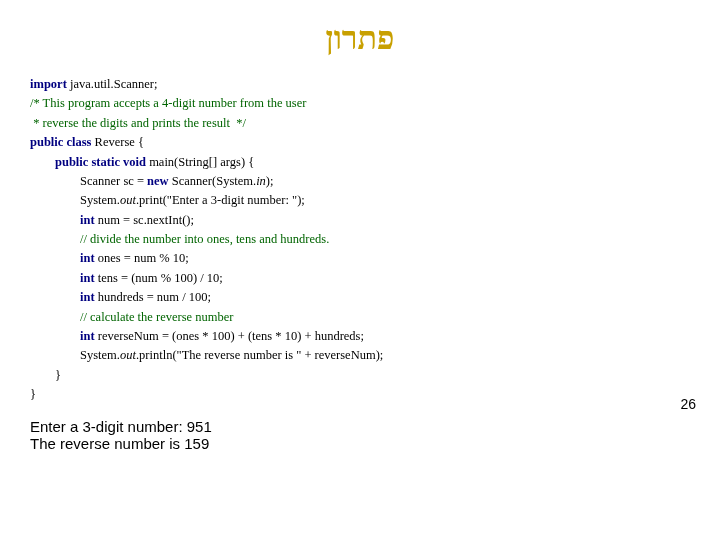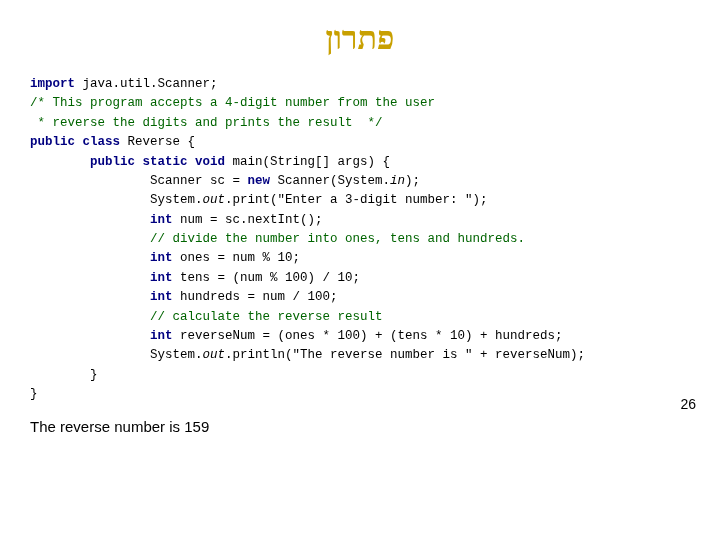--- a/index.html
+++ b/index.html
@@ -24,21 +24,21 @@
       text-align: center;
       font-size: 32px;
       font-weight: bold;
       color: #c8a000;
       margin-bottom: 18px;
       font-family: "Times New Roman", serif;
       direction: rtl;
     }
 
     .code-block {
-      font-family: Liberation Mono, monospace;
+      font-family: Liberation Serif, serif;
       font-size: 12.5px;
       line-height: 1.55;
       color: #000000;
       white-space: pre;
       background: #ffffff;
     }
 
     .kw { color: #000080; font-weight: bold; }
     .comment { color: #006400; }
 
@@ -69,25 +69,26 @@
 <span class="comment"> * reverse the digits and prints the result  */</span>
 <span class="kw">public class</span> Reverse {
         <span class="kw">public static void</span> main(String[] args) {
                 Scanner sc = <span class="kw">new</span> Scanner(System.<span style="font-style:italic">in</span>);
                 System.<span style="font-style:italic">out</span>.print("Enter a 3-digit number: ");
                 <span class="kw">int</span> num = sc.nextInt();
                 <span class="comment">// divide the number into ones, tens and hundreds.</span>
                 <span class="kw">int</span> ones = num % 10;
                 <span class="kw">int</span> tens = (num % 100) / 10;
                 <span class="kw">int</span> hundreds = num / 100;
-                <span class="comment">// calculate the reverse result</span>
+                <span class="comment">// calculate the reverse number</span>
                 <span class="kw">int</span> reverseNum = (ones * 100) + (tens * 10) + hundreds;
                 System.<span style="font-style:italic">out</span>.println("The reverse number is " + reverseNum);
         }
 }</div>
 
   <div class="output-section">
+    <div>Enter a 3-digit number: 951</div>
     <div>The reverse number is 159</div>
   </div>
 
   <div class="page-number">26</div>
 
 </div>
 
 </body></html>

